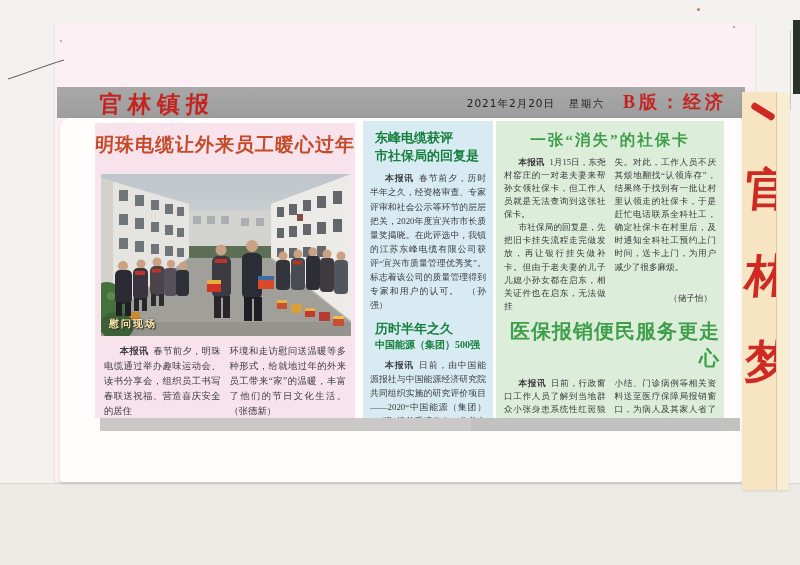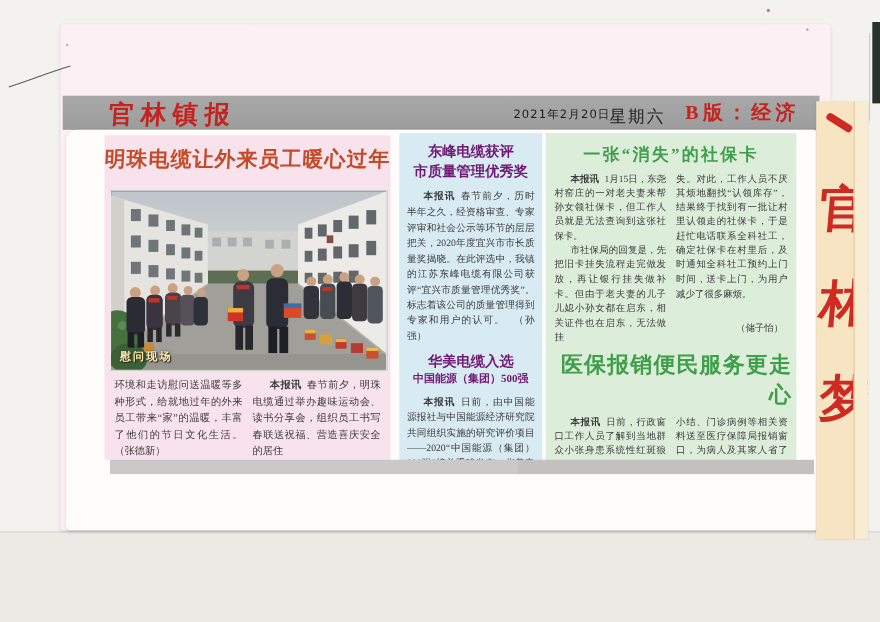--- a/index.html
+++ b/index.html
@@ -16,21 +16,21 @@
   
   .pink-page{position:absolute;left:55px;top:22px;width:700px;height:460px;background:#fcf0f4;
              border-radius:3px;box-shadow:0 1px 3px rgba(0,0,0,.10);}
 
   
   .masthead{position:absolute;left:57px;top:87px;width:688px;height:31px;
             background:linear-gradient(180deg,#a8a8a8,#9d9d9d);}
   .paper-name{position:absolute;left:42px;top:2px;font-size:23px;font-weight:bold;color:#c5231f;
               letter-spacing:6px;font-family:"Liberation Serif","DejaVu Serif",serif;transform:skewX(-4deg);}
   .mast-date{position:absolute;right:190px;top:10px;font-size:10.5px;color:#1c1c1c;letter-spacing:1px;}
-  .mast-weekday{position:absolute;right:140px;top:10px;font-size:15px;color:#1c1c1c;letter-spacing:2px;}
+  .mast-weekday{position:absolute;right:140px;top:10px;font-size:10px;color:#1c1c1c;letter-spacing:2px;}
   .mast-edition{position:absolute;right:18px;top:3px;font-size:18px;font-weight:bold;color:#c5231f;
                 letter-spacing:4px;font-family:"Liberation Serif","DejaVu Serif",serif;}
 
   
   .sheet{position:absolute;left:60px;top:118px;width:682px;height:364px;background:#fefdfc;
          border-radius:10px 3px 2px 4px;box-shadow:0 1px 3px rgba(0,0,0,.13),2px 0 2px -1px rgba(0,0,0,.12);}
 
   
   .block{position:absolute;overflow:hidden;}
   .block-left{left:35px;top:5px;width:260px;height:295px;background:#f8e2ec;}
@@ -51,21 +51,21 @@
   
   .bodytext{font-size:9.3px;line-height:1.6;color:#3a3a3c;text-align:justify;
             font-family:"Liberation Serif","DejaVu Serif",serif;}
   .bodytext p{margin:0;text-indent:1.7em;}
   .bodytext p.noindent{text-indent:0;}
   .lede{font-weight:bold;margin-right:5px;}
   .byline-inline{margin-left:8px;}
   .byline-right{text-align:right;padding-right:4px;margin-top:18px;}
 
   
-  .mid-title{margin:8px 0 4px;text-align:center;color:#701a75;font-weight:bold;line-height:1.4;
+  .mid-title{margin:8px 12px 4px;color:#15803d;font-weight:bold;line-height:1.4;
              font-family:"Liberation Serif","DejaVu Serif",serif;}
   .mid-title .l1{display:block;font-size:13px;}
   .mid-title .l2{display:block;font-size:10px;font-family:Liberation Serif, serif;}
   .mid-body{padding:2px 7px 0;font-size:8.8px;}
 
   
   .green-title{margin:9px 4px 5px;text-align:center;color:#3f9e49;font-weight:bold;font-size:15.5px;
                letter-spacing:2px;font-family:"Liberation Serif","DejaVu Serif",serif;}
   .green-title.second{font-size:20px;letter-spacing:1px;margin-top:5px;text-align:right;}
   .right-cols{display:flex;gap:9px;padding:0 8px;}
@@ -252,38 +252,38 @@
               <rect x="219" y="84" width="14" height="34" rx="4" fill="#3f3a3f"></rect>
             <circle cx="240" cy="82" r="4.5" fill="#caa183"></circle>
               <rect x="233" y="86" width="14" height="34" rx="4" fill="#51555c"></rect>
           </g>
         </svg>
         <div class="photo-caption">慰问现场</div>
       </div>
 
       <div class="left-body bodytext">
         <div class="col">
+          <p><span class="lede">本报讯</span><span>春节前夕，明珠电缆通过举办趣味运动会、读书分享会，组织员工书写春联送祝福、营造喜庆安全的居住</span></p>
+        </div>
+        <div class="col">
           <p class="noindent"><span>环境和走访慰问送温暖等多种形式，给就地过年的外来员工带来“家”的温暖，丰富了他们的节日文化生活。（张德新）</span></p>
-        </div>
-        <div class="col">
-          <p><span class="lede">本报讯</span><span>春节前夕，明珠电缆通过举办趣味运动会、读书分享会，组织员工书写春联送祝福、营造喜庆安全的居住</span></p>
         </div>
       </div>
     </div>
 
     <div class="block block-mid">
       <div class="mid-title">
         <span class="l1">东峰电缆获评</span>
-        <span class="l1">市质量管理优秀奖</span>
+        <span class="l1">市社保局的回复是</span>
       </div>
       <div class="mid-body bodytext">
         <p><span class="lede">本报讯</span><span>春节前夕，历时半年之久，经资格审查、专家评审和社会公示等环节的层层把关，2020年度宜兴市市长质量奖揭晓。在此评选中，我镇的江苏东峰电缆有限公司获评“宜兴市质量管理优秀奖”。标志着该公司的质量管理得到专家和用户的认可。</span><span class="byline-inline">（孙 强）</span></p>
       </div>
       <div class="mid-title">
-        <span class="l1">华美电缆入选</span>
+        <span class="l1">历时半年之久</span>
         <span class="l2">中国能源（集团）500强</span>
       </div>
       <div class="mid-body bodytext">
         <p><span class="lede">本报讯</span><span>日前，由中国能源报社与中国能源经济研究院共同组织实施的研究评价项目——2020“中国能源（集团）500强”榜单重磅发布，华美电缆位列278位。</span></p>
       </div>
     </div>
 
     <div class="block block-right">
       <div class="green-title">一张“消失”的社保卡</div>
       <div class="right-cols bodytext">

